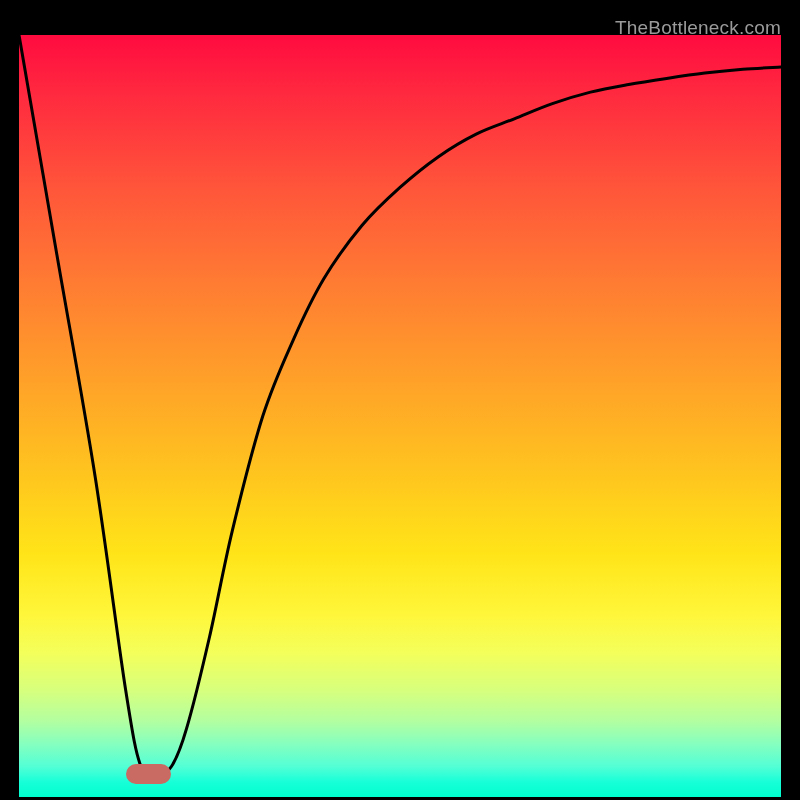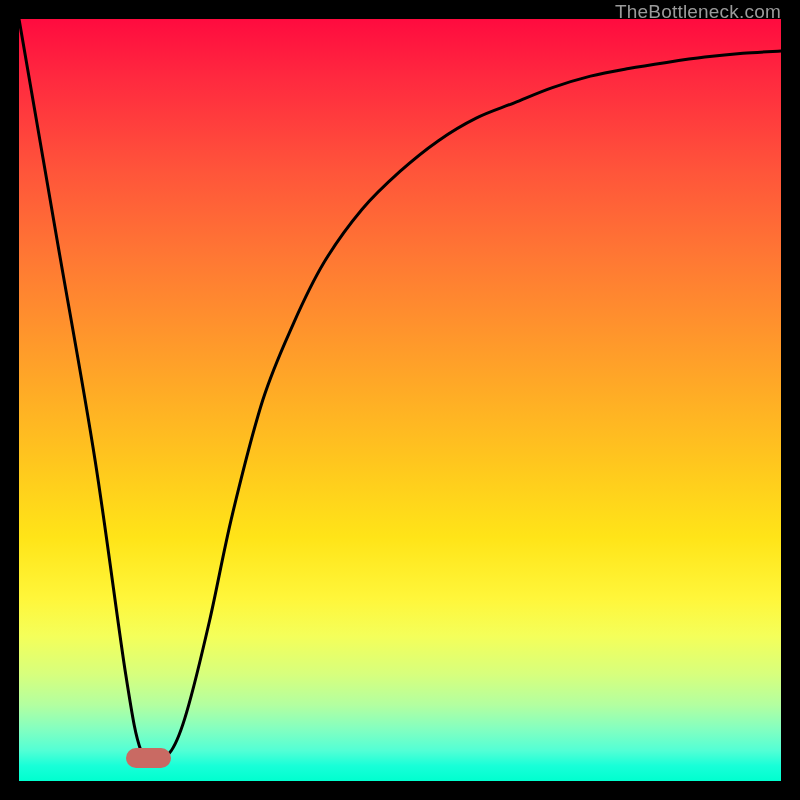--- a/index.html
+++ b/index.html
@@ -7,21 +7,21 @@
     padding: 0;
     width: 800px;
     height: 800px;
     background: #000;
     overflow: hidden;
     font-family: Arial, Helvetica, sans-serif;
   }
   .frame {
     position: absolute;
     left: 19px;
-    top: 19px;
+    top: 35px;
     width: 762px;
     height: 762px;
     background: #000;
     border-radius: 27px;
   }
   .gradient {
     position: absolute;
     left: 0;
     top: 0;
     width: 762px;

